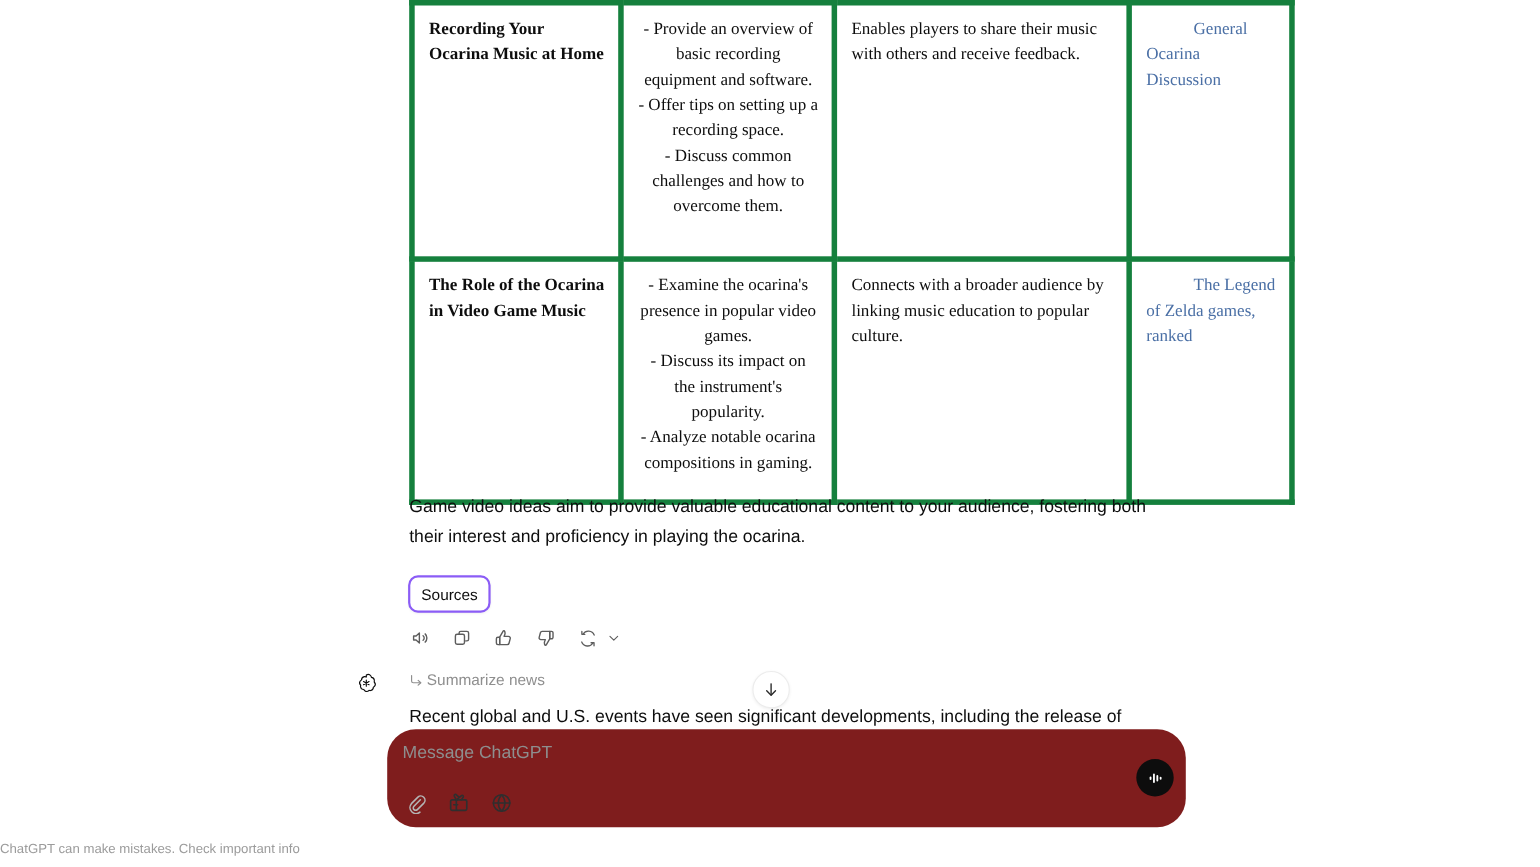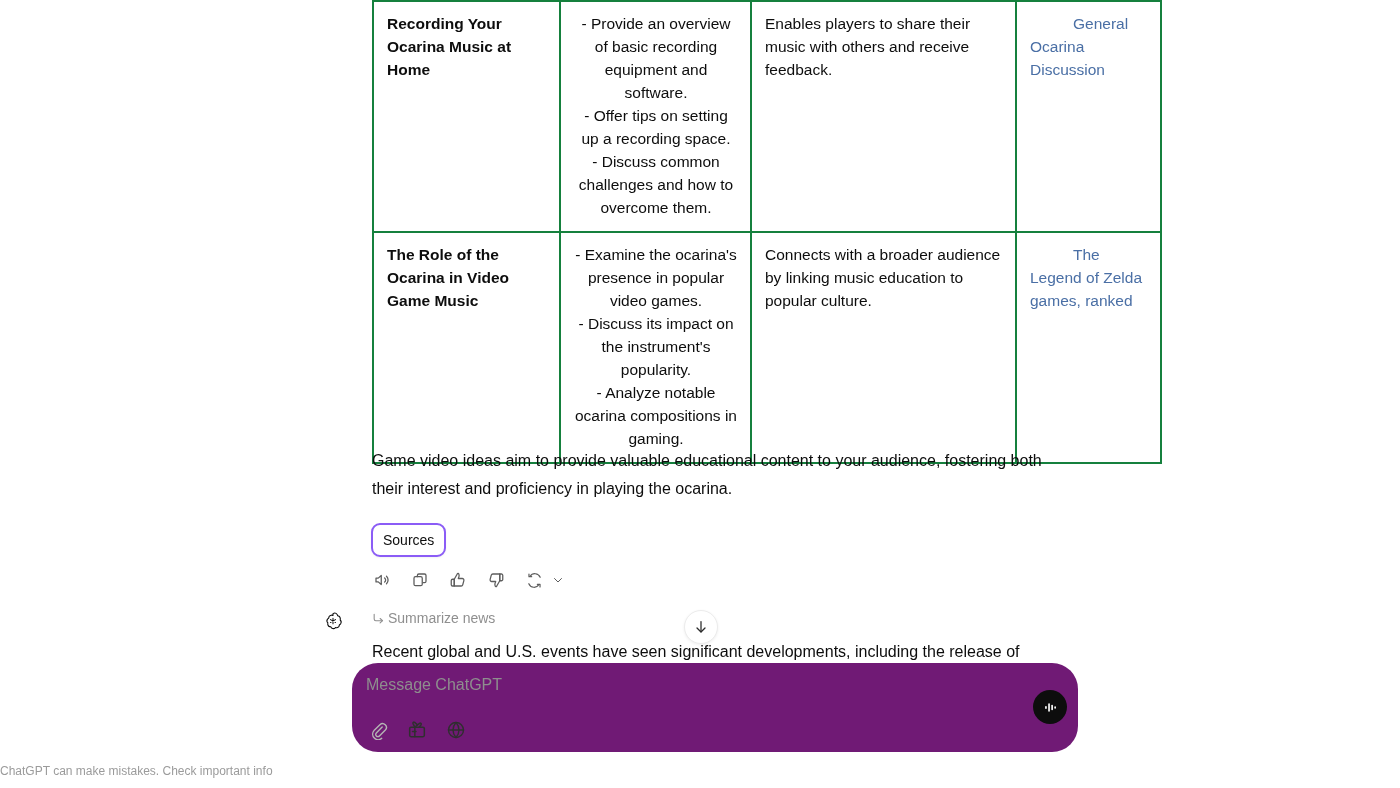--- a/index.html
+++ b/index.html
@@ -36,23 +36,24 @@
 
   
   .idea-table {
     border-collapse: collapse;
     width: 698px;
     table-layout: fixed;
     font-size: 15.5px;
     line-height: 23px;
   }
   .idea-table td {
-    border: 2px solid #15803d;
+    border: 5px solid #15803d;
     vertical-align: top;
     padding: 10px 12px 12px 13px;
+    font-family: Liberation Serif, serif;
   }
   .idea-table td.c-title   { width: 160px; font-weight: 700; color: #0d0d0d; }
   .idea-table td.c-points  { width: 164px; color: #0d0d0d; }
   .idea-table td.c-benefit { width: 238px; color: #0d0d0d; }
   .idea-table td.c-links   { width: 118px; }
   .row-a td { height: 206px; }
   .row-b td { height: 194px; }
 
   .cell-line { display: block; text-align: center; }
 
@@ -171,21 +172,21 @@
     z-index: 6;
   }
 
   
   #composer {
     position: absolute;
     left: 352px;
     top: 663px;
     width: 726px;
     height: 89px;
-    background: #701a75;
+    background: #7f1d1d;
     border-radius: 26px;
     z-index: 10;
   }
   #composer-placeholder {
     position: absolute;
     left: 14px;
     top: 13px;
     font-size: 16px;
     color: #8e8e8e;
     cursor: text;

